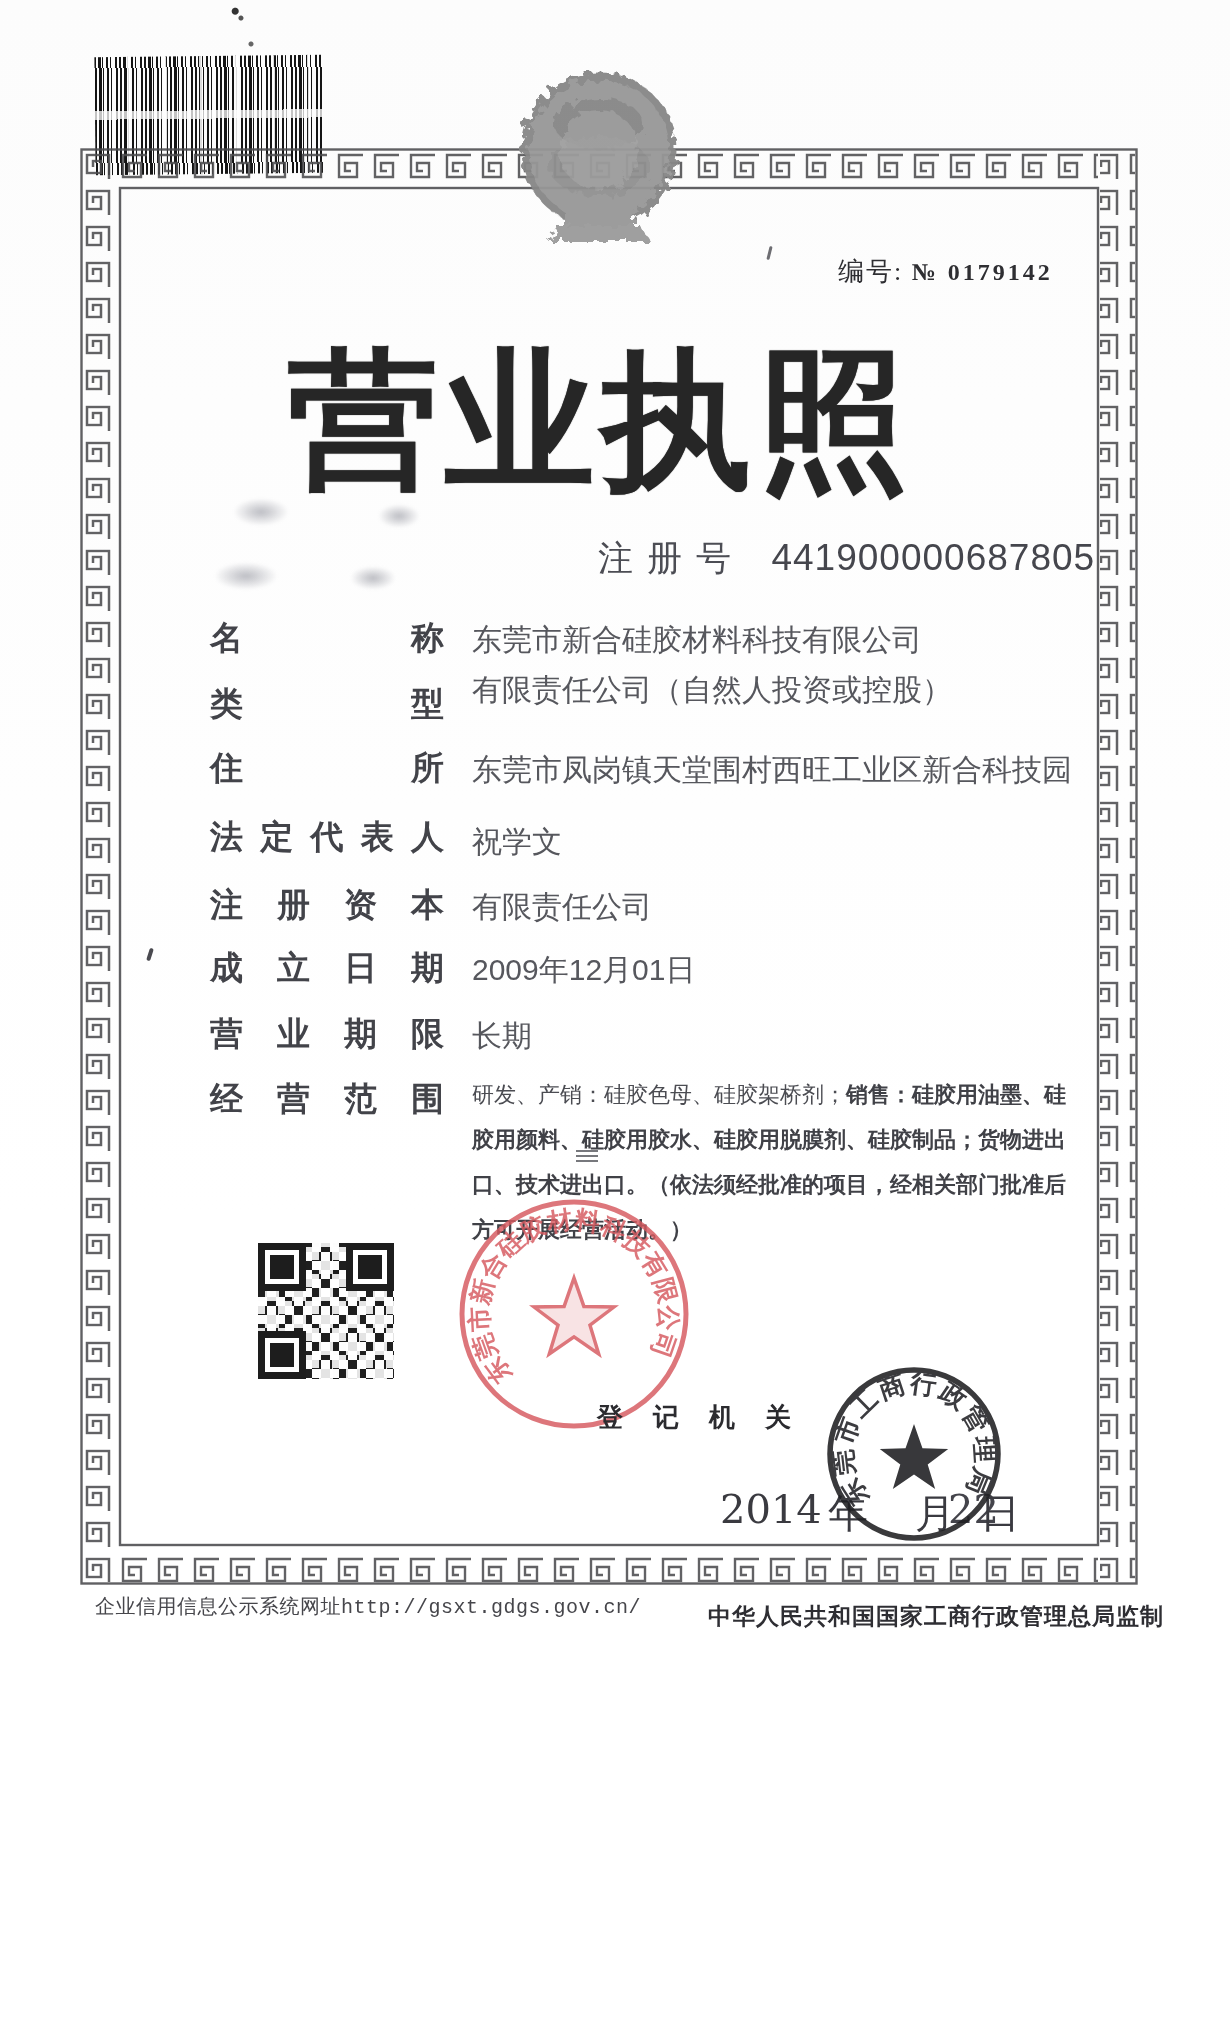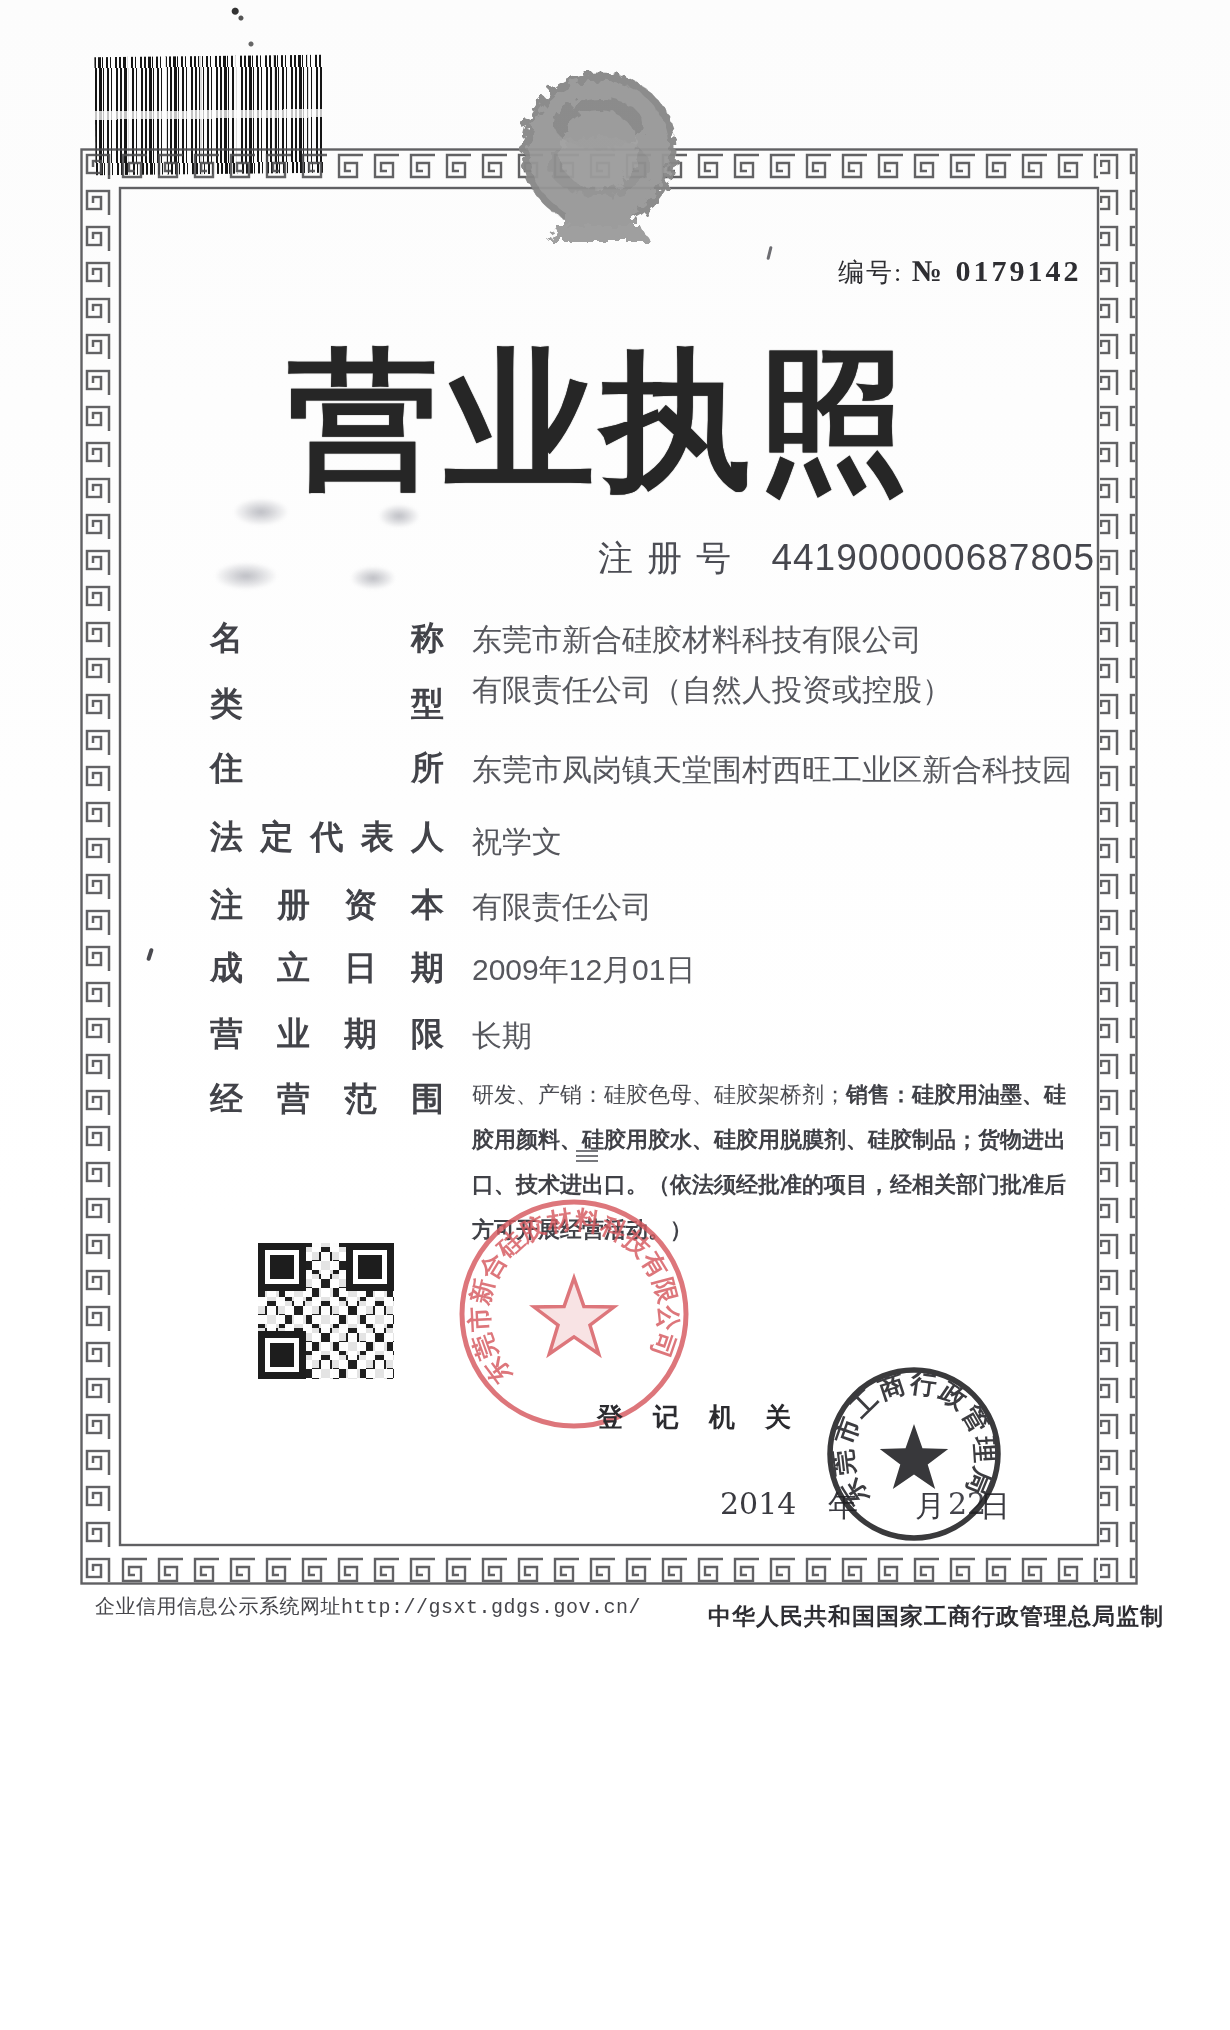--- a/index.html
+++ b/index.html
@@ -22,21 +22,21 @@
 
   
   .frame{left:80px;top:148px;width:1058px;height:1437px;opacity:.88;}
 
   
   .emblem{left:502px;top:60px;width:195px;height:185px;opacity:.95;}
 
   
   .serial{left:838px;top:254px;font-size:26px;color:#2e2e32;letter-spacing:2px;
           font-family:"Liberation Serif",serif;white-space:nowrap;}
-  .serial b{font-size:30px;letter-spacing:3px;}
+  .serial b{font-size:24px;letter-spacing:3px;}
 
   
   .title{left:288px;top:338px;width:620px;font-size:150px;line-height:164px;font-weight:900;
          color:#262626;text-shadow:0 0 1px #3a3a3a;font-family:"Liberation Sans",sans-serif;}
 
   .justified{display:flex;justify-content:space-between;}
 
   
   .regno{left:598px;top:535px;white-space:nowrap;color:#4c4d54;}
   .regno .lbl{font-size:35px;letter-spacing:14px;font-family:"Liberation Serif",serif;}
@@ -59,21 +59,21 @@
   .qr .finder>div{position:absolute;inset:5px;background:#1d1d1d;}
   .qr .tl{left:0;top:0;} .qr .tr{right:0;top:0;} .qr .bl{left:0;bottom:0;}
 
   
   .seal-company{left:450px;top:1188px;width:248px;height:248px;opacity:.82;}
   .seal-registry{left:822px;top:1362px;width:184px;height:184px;opacity:.88;}
 
   
   .regauth{left:597px;top:1400px;font-size:26px;font-weight:600;letter-spacing:30px;
            color:#2b2b2f;white-space:nowrap;font-family:"Liberation Serif",serif;}
-  .dpart{top:1486px;font-size:30px;color:#3a3a40;font-family:"DejaVu Serif",serif;white-space:nowrap;}
+  .dpart{top:1486px;font-size:40px;color:#3a3a40;font-family:"DejaVu Serif",serif;white-space:nowrap;}
   .d-year{left:720px;} .d-ylab{left:828px;} .d-mlab{left:915px;}
   .d-day{left:948px;color:#44444b;} .d-dlab{left:980px;}
 
   
   .foot-left{left:95px;top:1593px;font-size:20px;color:#46464b;
              font-family:"Liberation Mono",monospace;letter-spacing:.5px;}
   .foot-right{left:708px;top:1601px;font-size:23px;font-weight:600;color:#2e2e33;
               font-family:"Liberation Serif",serif;letter-spacing:1px;}
 
   

